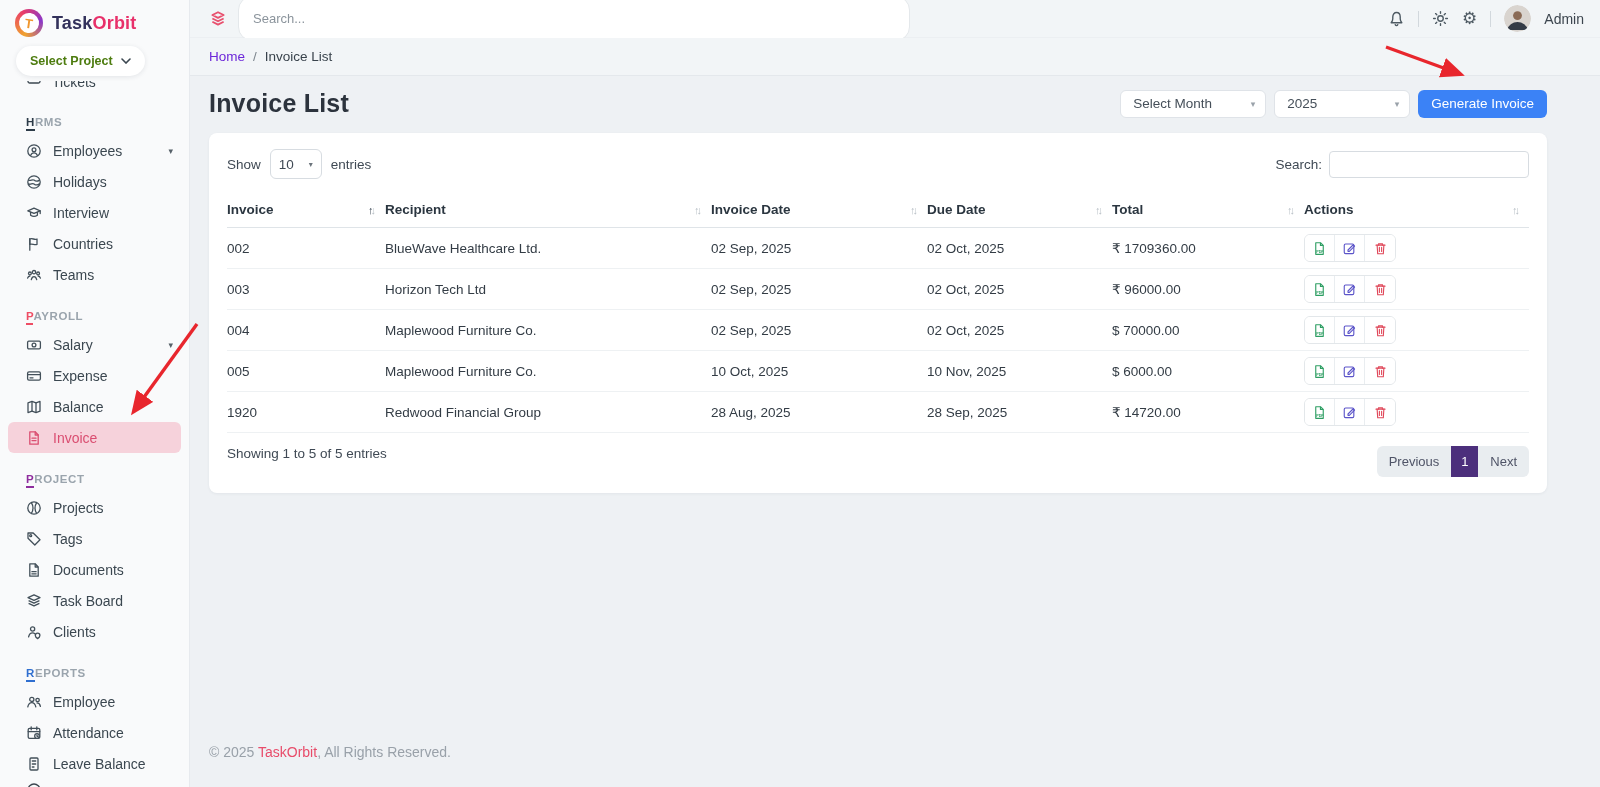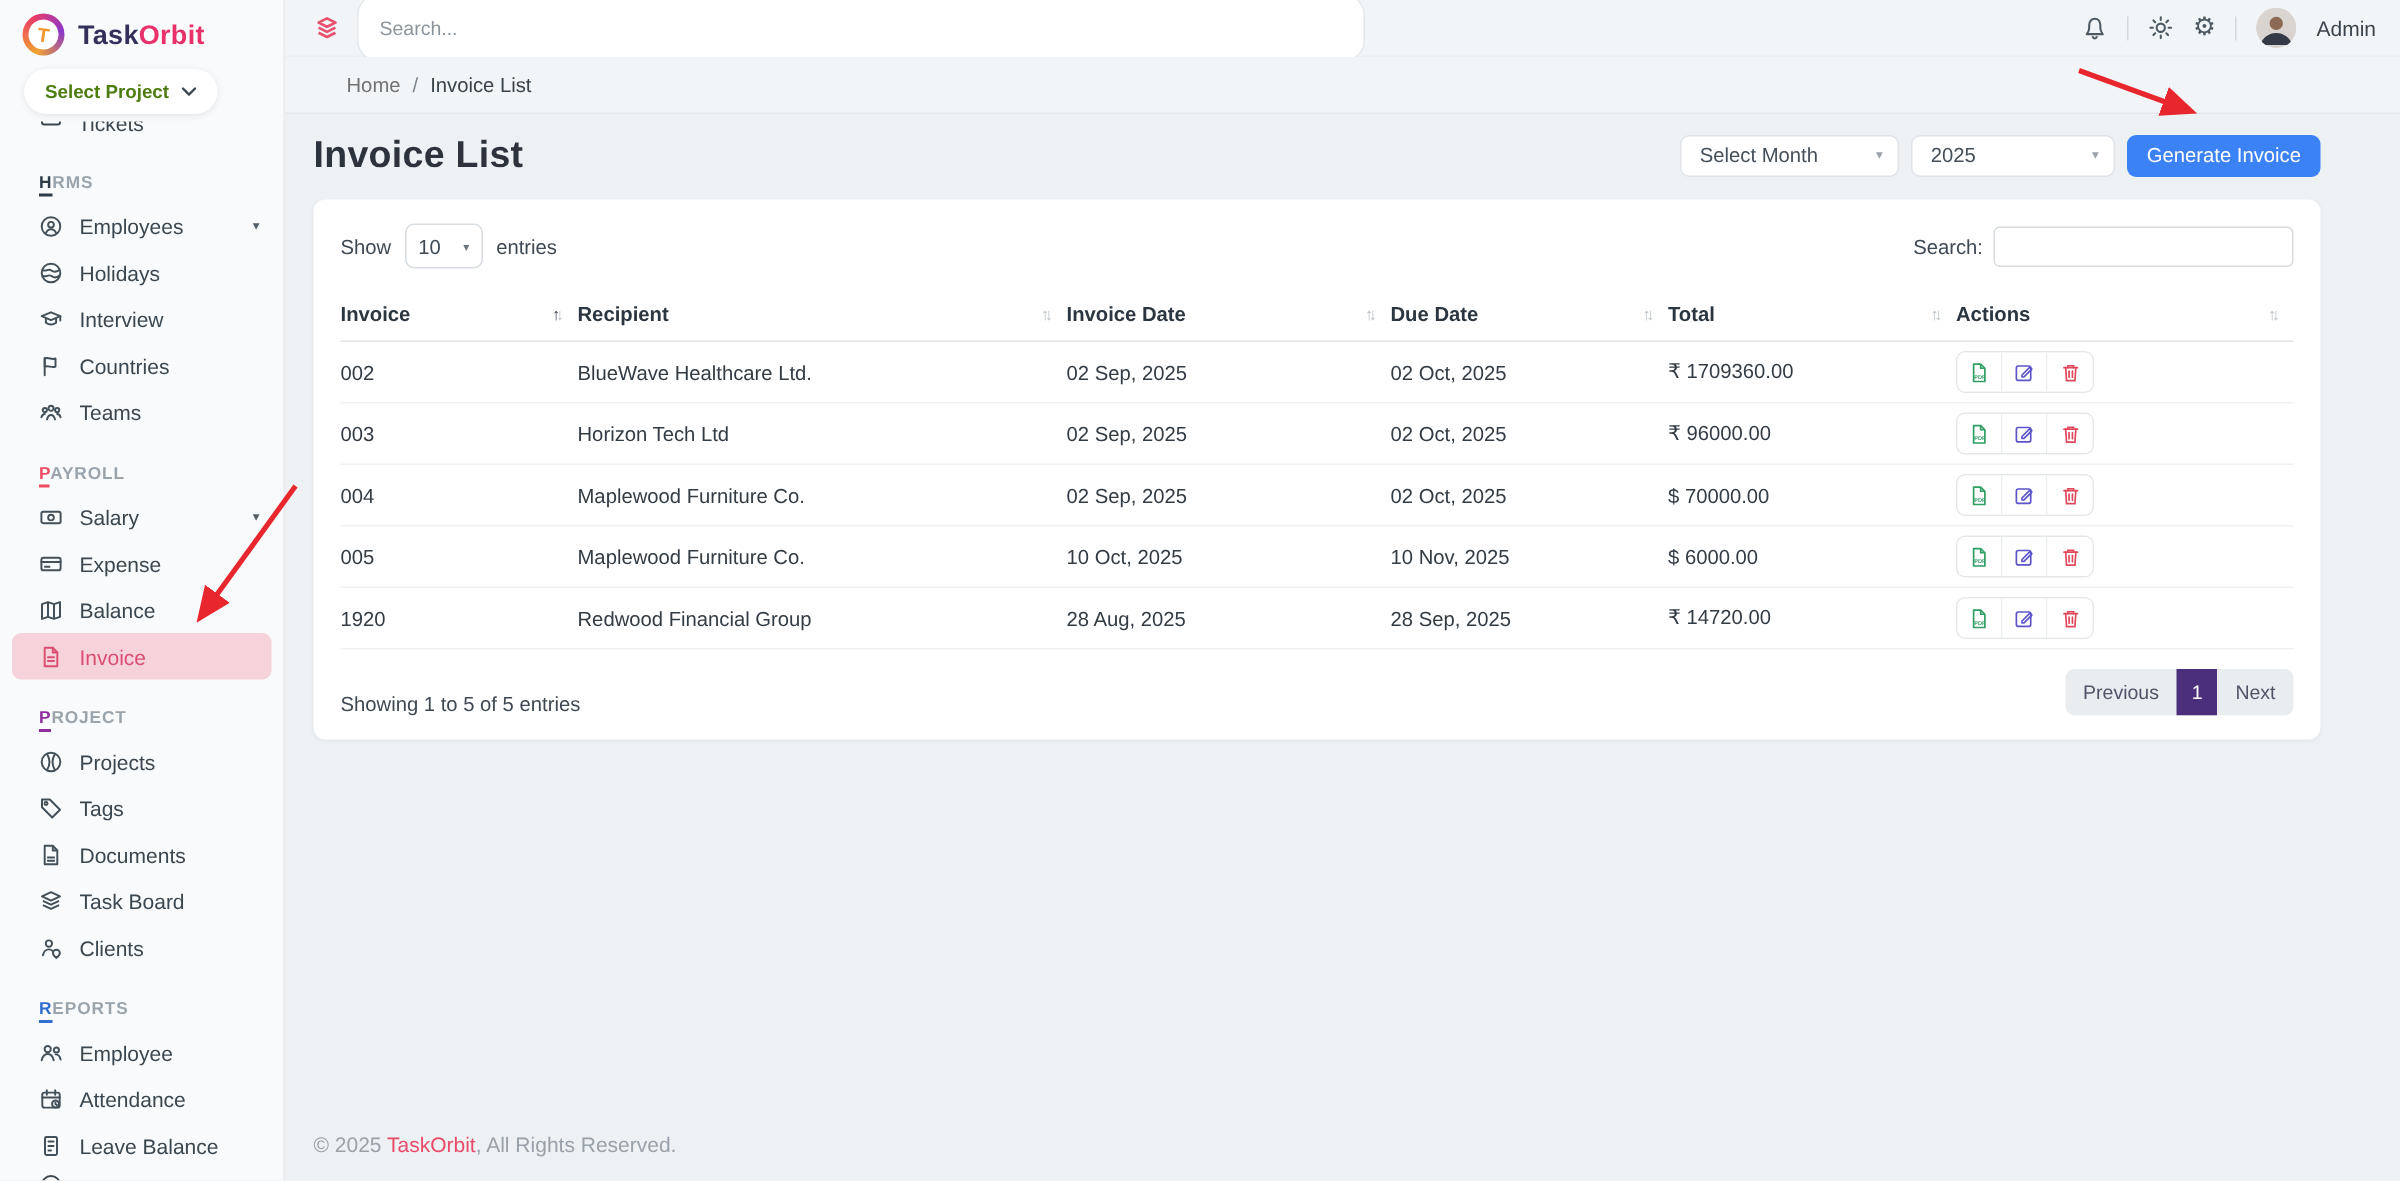--- a/index.html
+++ b/index.html
@@ -45,21 +45,21 @@
   .tb-right { margin-left:auto; display:flex; align-items:center; gap:13px; color:#4e5a63; }
   .tb-div { width:1px; height:16px; background:#d2d8dd; }
   .tb-ico { display:flex; cursor:pointer; }
   .gear-glyph { font-family:"DejaVu Sans",sans-serif; font-size:17px; line-height:1; cursor:pointer; color:#4e5a63; }
   .avatar { width:27px; height:27px; border-radius:50%; overflow:hidden; flex:0 0 auto; cursor:pointer; }
   .admin-name { font-size:14px; color:#3c454e; cursor:pointer; }
 
   
   .crumbbar { position:absolute; left:190px; top:38px; width:1410px; height:38px; background:#f2f5f7;
     display:flex; align-items:center; padding-left:19px; font-size:13.5px; border-bottom:1px solid #e4e8ec; }
-  .crumb-home { color:#737373; cursor:pointer;margin-left:22px; }
+  .crumb-home { color:#6d28d9; cursor:pointer; }
   .crumb-sep { margin:0 8px; color:#7d868e; }
   .crumb-cur { color:#39434c; }
 
   
   .content { position:absolute; left:190px; top:76px; width:1410px; height:711px; padding:0 53px 0 19px; }
   .title-row { display:flex; align-items:center; margin-top:13px; }
   .page-title { font-size:25px; font-weight:600; color:#2c333d; letter-spacing:.2px; }
   .filters { margin-left:auto; display:flex; align-items:center; gap:8px; }
   .sel { display:flex; align-items:center; justify-content:space-between; background:#fff; border:1px solid #dfe3e8;
     border-radius:6px; height:28px; padding:0 10px 0 12px; font-size:13.5px; color:#454f59; cursor:pointer;text-align:right; }
@@ -83,28 +83,28 @@
   .sort { position:absolute; right:12px; top:50%; transform:translateY(-50%); font-size:11px; letter-spacing:-3px; color:#b9c0c7; }
   .sort .on { color:#3b4754; }
   .trow { border-bottom:1px solid #eef1f3; height:41px; font-size:13.5px; color:#333c45; }
   .trow .td { padding-right:10px; }
   .act-group { display:inline-flex; border:1px solid #e3e7ea; border-radius:6px; overflow:hidden; background:#fff; }
   .act-btn { width:30px; height:26px; display:flex; align-items:center; justify-content:center; background:#fff;
     border:none; border-right:1px solid #e9edf0; cursor:pointer; padding:0; }
   .act-btn:last-child { border-right:none; }
   .act-pdf { color:#2e9e63; } .act-edit { color:#5c55c9; } .act-del { color:#e0485a; }
 
-  .foot-row { display:flex; align-items:flex-end; padding:13px 0 16px 0;gap:32px; }
+  .foot-row { display:flex; align-items:flex-start; padding:13px 0 16px 0;gap:32px; }
   .summary { font-size:13.5px; color:#3f4954; }
   .pager { margin-left:auto; display:flex; align-items:stretch; background:#e9edf0; border-radius:6px; overflow:hidden;
     font-size:13px; color:#4f5467; height:31px; }
   .pg-btn { display:flex; align-items:center; padding:0 12px; cursor:pointer; }
   .pg-num { display:flex; align-items:center; justify-content:center; width:27px; background:#4c2f7c; color:#fff; cursor:pointer; }
 
-  .footer { position:absolute; left:19px; bottom:16px; font-size:14px; color:#99a1a9; }
+  .footer { position:absolute; left:19px; bottom:27px; font-size:14px; color:#99a1a9; }
   .footer .fb { color:#e84c6a; }
 
   .annot { position:absolute; left:0; top:0; width:1600px; height:787px; pointer-events:none; z-index:9; }
 </style>
 </head>
 <body>
 
 <div class="page">
 
   <aside class="sidebar">

